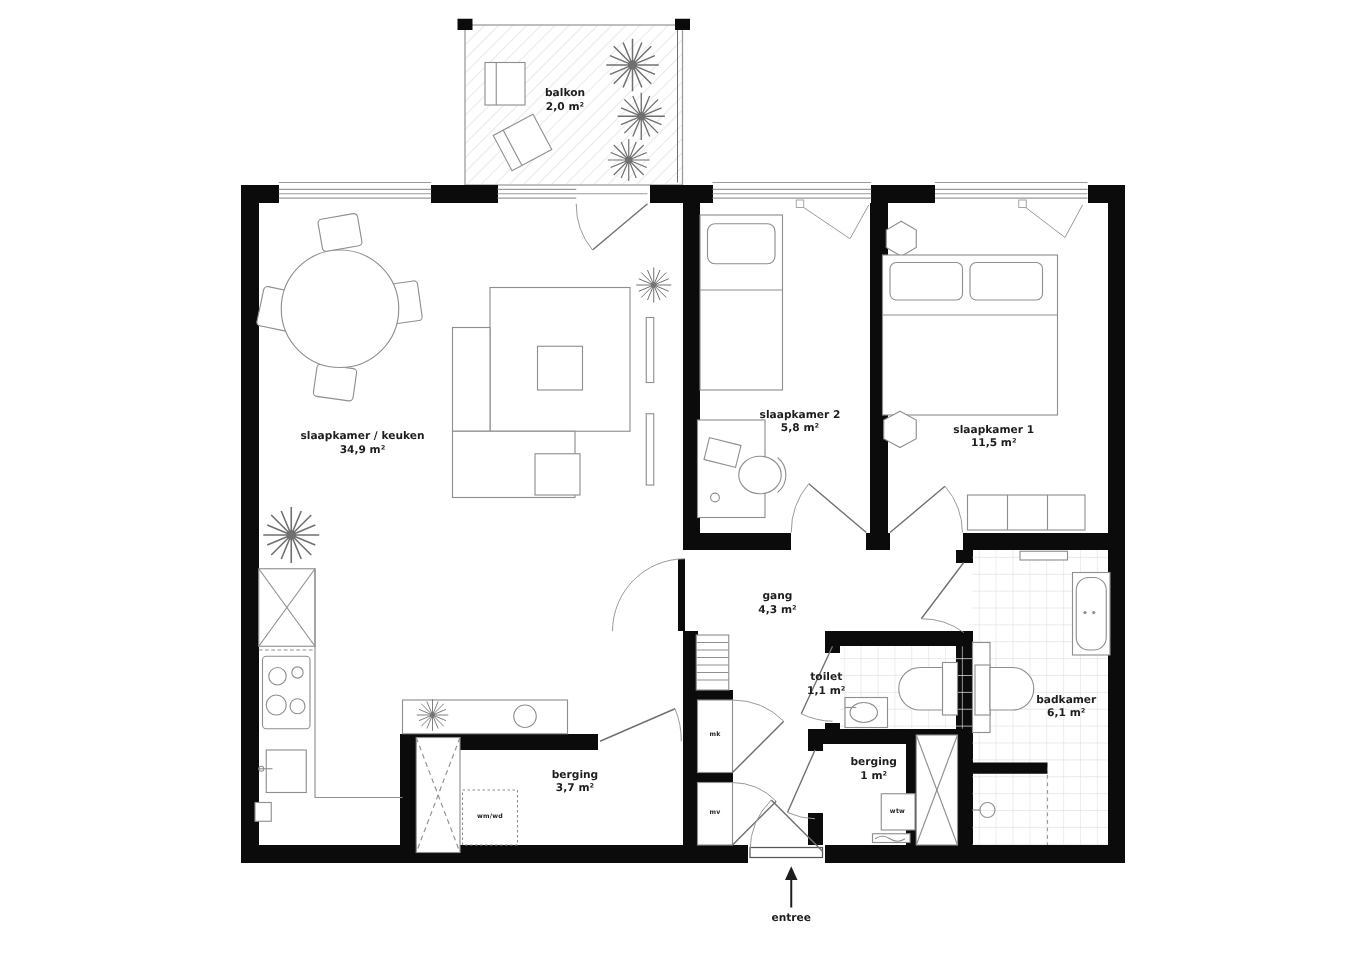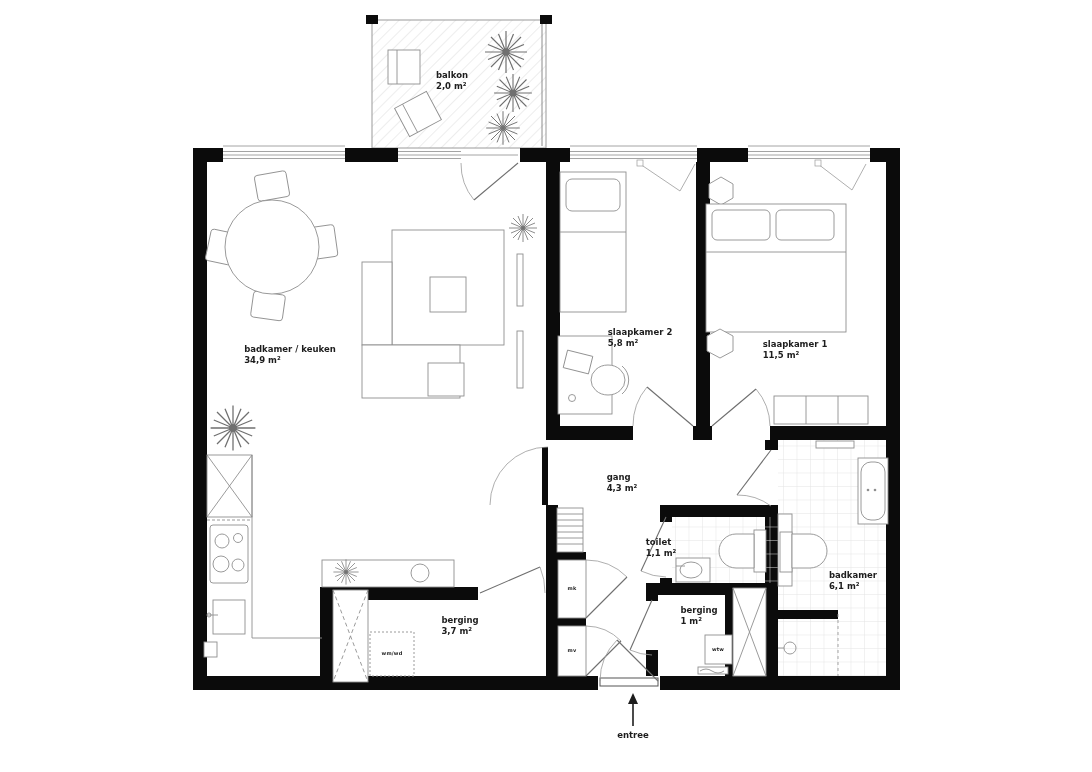--- a/index.html
+++ b/index.html
@@ -1,19 +1,19 @@
 <!DOCTYPE html>
 <html><head>
 <meta charset="utf-8">
 <style>
   html,body{margin:0;padding:0;background:#ffffff;}
   #stage{position:relative;width:1092px;height:772px;background:#fff;overflow:hidden;
          font-family:"DejaVu Sans","Liberation Sans",sans-serif;}
   #plansvg{position:absolute;left:0;top:0;}
-  .lbl{position:absolute;transform:translateX(-50%);text-align:left;color:#1d1d1d;
+  .lbl{position:absolute;transform:translateX(-50%);text-align:center;color:#1d1d1d;
        font-size:8.5px;font-weight:600;line-height:1.3;white-space:nowrap;}
   .tiny{font-size:5px;font-weight:700;letter-spacing:.2px;}
   .walls rect{fill:#0b0b0b;shape-rendering:crispEdges;}
   .furn{stroke:#8f8f8f;fill:#fff;stroke-width:.9;}
   .furnl{stroke:#8f8f8f;fill:none;stroke-width:.9;}
   .door{stroke:#9a9a9a;fill:none;stroke-width:.8;}
   .leaf{stroke:#6f6f6f;stroke-width:1.1;}
   .win{stroke:#9a9a9a;stroke-width:.9;}
   .plant{stroke:#707070;stroke-width:.8;fill:none;}
 </style>
@@ -304,40 +304,40 @@
     <line x1="633" y1="726" x2="633" y2="703" stroke="#1d1d1d" stroke-width="1.6"></line>
     <polygon points="628,704 638,704 633,693" fill="#1d1d1d"></polygon>
   </g>
 </svg>
 
 <div class="lbl" style="left:452px;top:70px">
   <div>balkon</div>
   <div>2,0 m²</div>
 </div>
 <div class="lbl" style="left:290px;top:344px">
-  <div>badkamer / keuken</div>
+  <div>slaapkamer / keuken</div>
   <div>34,9 m²</div>
 </div>
 <div class="lbl" style="left:640px;top:327px">
   <div>slaapkamer 2</div>
   <div>5,8 m²</div>
 </div>
 <div class="lbl" style="left:795px;top:339px">
   <div>slaapkamer 1</div>
   <div>11,5 m²</div>
 </div>
 <div class="lbl" style="left:622px;top:472px">
   <div>gang</div>
   <div>4,3 m²</div>
 </div>
 <div class="lbl" style="left:661px;top:537px">
   <div>toilet</div>
   <div>1,1 m²</div>
 </div>
-<div class="lbl" style="left:853px;top:570px">
+<div class="lbl" style="left:853px;top:555px">
   <div>badkamer</div>
   <div>6,1 m²</div>
 </div>
 <div class="lbl" style="left:460px;top:615px">
   <div>berging</div>
   <div>3,7 m²</div>
 </div>
 <div class="lbl" style="left:699px;top:605px">
   <div>berging</div>
   <div>1 m²</div>

